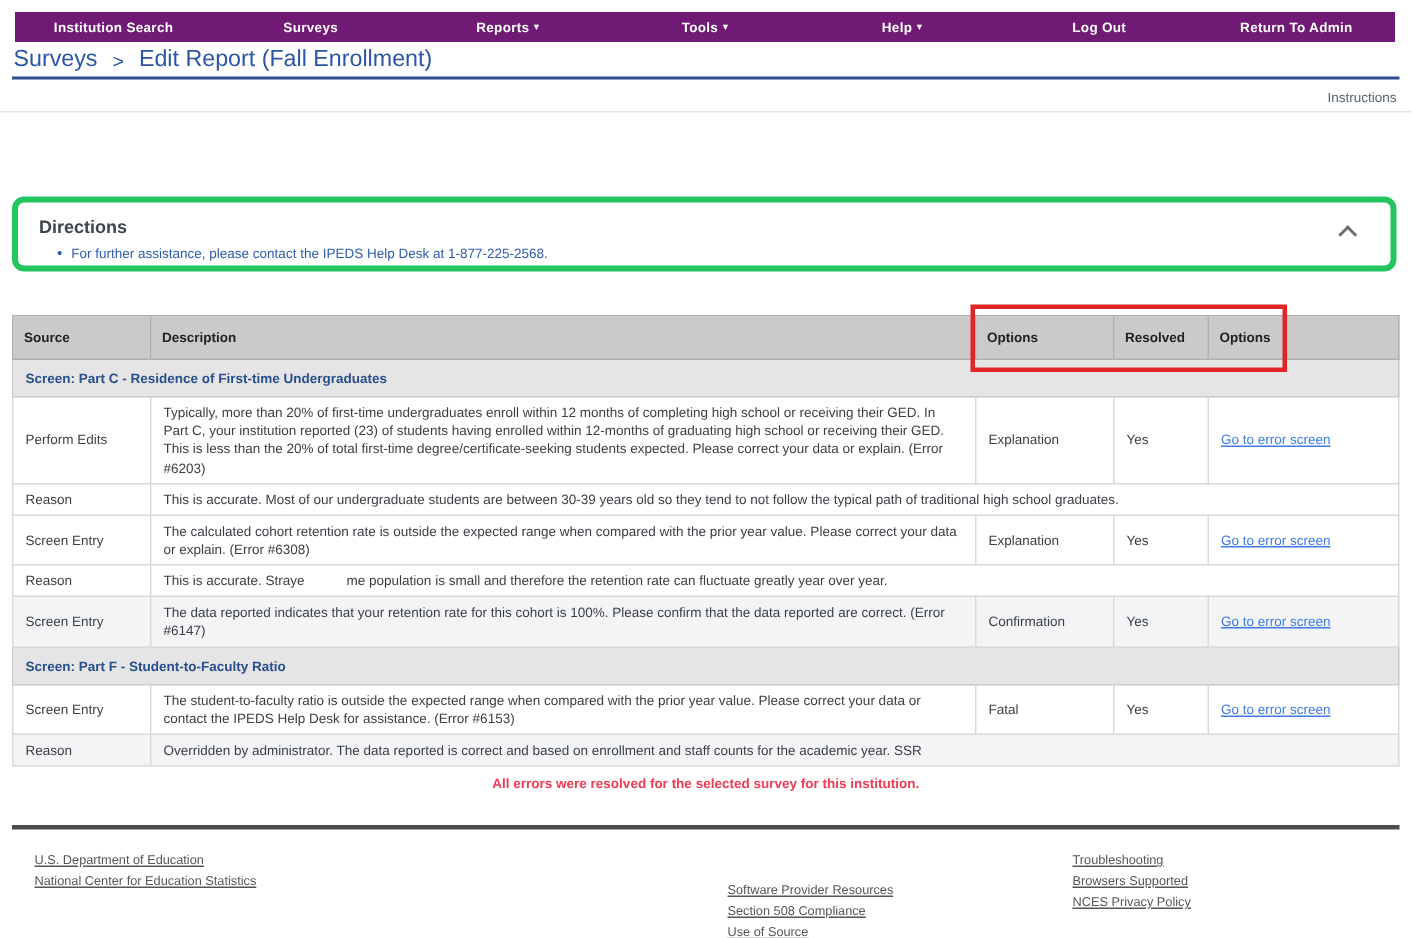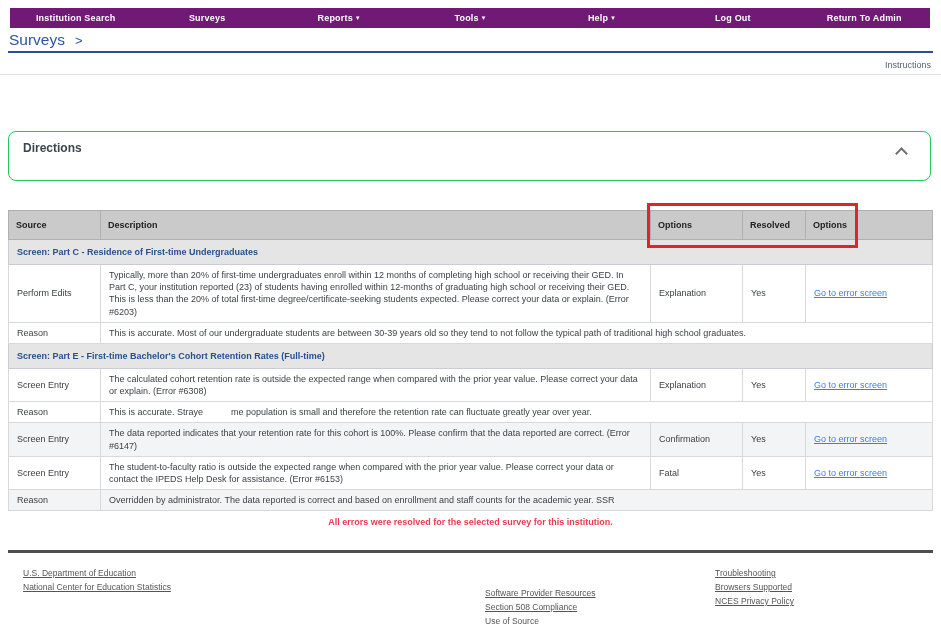--- a/index.html
+++ b/index.html
@@ -26,21 +26,21 @@
   .breadcrumb .crumb-link{cursor:pointer;}
   .breadcrumb .sep{font-size:13px;color:#2b55a5;}
   .blue-rule{position:absolute;left:8px;top:51px;width:925px;border-top:2px solid #2d4d91;}
   .instructions-link{
     position:absolute;right:10px;top:60px;font-size:9px;color:#56616f;cursor:pointer;text-align:right;
   }
   .gray-rule{position:absolute;left:0;top:74px;width:941px;border-top:1px solid #e2e2e2;}
   
   .directions{
     position:absolute;left:8px;top:131px;width:923px;height:50px;
-    border:1px solid #22c55e;border-radius:8px;background:#fff;box-sizing:border-box;
+    border:4px solid #22c55e;border-radius:8px;background:#fff;box-sizing:border-box;
   }
   .directions-title{margin:9px 0 0 14px;font-size:12px;font-weight:bold;color:#3c4650;}
   .directions-bullet{margin:6px 0 0 26px;font-size:9px;color:#2e5cad;}
   .directions-bullet .dot{color:#2e5cad;margin-right:6px;font-size:10px;}
   .chevron-up{
     position:absolute;right:24px;top:15px;width:9px;height:9px;cursor:pointer;
   }
   .chevron-up:before{
     content:"";position:absolute;left:0;top:2px;width:7px;height:7px;
     border-top:2px solid #6f6f6f;border-left:2px solid #6f6f6f;transform:rotate(45deg);
@@ -85,28 +85,32 @@
     <div class="nav-item">Reports<span class="caret">▾</span></div>
     <div class="nav-item">Tools<span class="caret">▾</span></div>
     <div class="nav-item">Help<span class="caret">▾</span></div>
     <div class="nav-item">Log Out</div>
     <div class="nav-item">Return To Admin</div>
   </div>
 
 <div class="breadcrumb">
   <span class="crumb-link">Surveys</span>
   <span class="sep">&gt;</span>
+  <span>Edit Report (Fall Enrollment)</span>
 </div>
 <div class="blue-rule"></div>
 
 <div class="instructions-link">Instructions</div>
 <div class="gray-rule"></div>
 
 <div class="directions">
   <div class="directions-title">Directions</div>
+  <div class="directions-bullet">
+    <span class="dot">•</span><span>For further assistance, please contact the IPEDS Help Desk at 1-877-225-2568.</span>
+  </div>
   <div class="chevron-up"></div>
 </div>
 
 <div class="table-wrap">
   <div class="red-annotation"></div>
   <table>
     <colgroup>
       <col style="width:92px">
         <col style="width:550px">
         <col style="width:92px">
@@ -130,40 +134,40 @@
           <td>Perform Edits</td>
           <td>Typically, more than 20% of first-time undergraduates enroll within 12 months of completing high school or receiving their GED. In Part C, your institution reported (23) of students having enrolled within 12-months of graduating high school or receiving their GED. This is less than the 20% of total first-time degree/certificate-seeking students expected. Please correct your data or explain. (Error #6203)</td>
           <td>Explanation</td>
           <td>Yes</td>
           <td><a class="err-link">Go to error screen</a></td>
         </tr>
         <tr>
           <td>Reason</td>
           <td colspan="4">This is accurate. Most of our undergraduate students are between 30-39 years old so they tend to not follow the typical path of traditional high school graduates.</td>
         </tr>
-        <tr class="section">
-          <td colspan="5">Screen: Part E - First-time Bachelor's Cohort Retention Rates (Full-time)</td>
-        </tr>
         <tr>
           <td>Screen Entry</td>
           <td>The calculated cohort retention rate is outside the expected range when compared with the prior year value. Please correct your data or explain. (Error #6308)</td>
           <td>Explanation</td>
           <td>Yes</td>
           <td><a class="err-link">Go to error screen</a></td>
         </tr>
         <tr>
           <td>Reason</td>
           <td colspan="4"><span>This is accurate. Straye</span><span class="gap-spacer"></span><span>me population is small and therefore the retention rate can fluctuate greatly year over year.</span></td>
         </tr>
         <tr class="shaded">
           <td>Screen Entry</td>
           <td>The data reported indicates that your retention rate for this cohort is 100%. Please confirm that the data reported are correct. (Error #6147)</td>
           <td>Confirmation</td>
           <td>Yes</td>
           <td><a class="err-link">Go to error screen</a></td>
+        </tr>
+        <tr class="section">
+          <td colspan="5">Screen: Part F - Student-to-Faculty Ratio</td>
         </tr>
         <tr>
           <td>Screen Entry</td>
           <td>The student-to-faculty ratio is outside the expected range when compared with the prior year value. Please correct your data or contact the IPEDS Help Desk for assistance. (Error #6153)</td>
           <td>Fatal</td>
           <td>Yes</td>
           <td><a class="err-link">Go to error screen</a></td>
         </tr>
         <tr class="shaded">
           <td>Reason</td>

